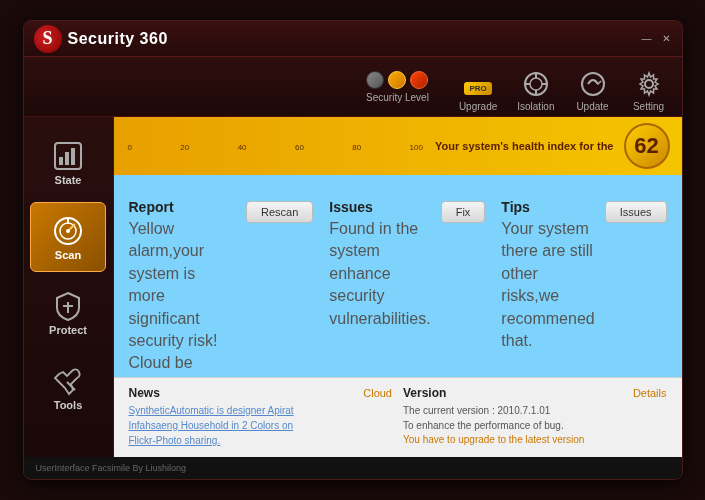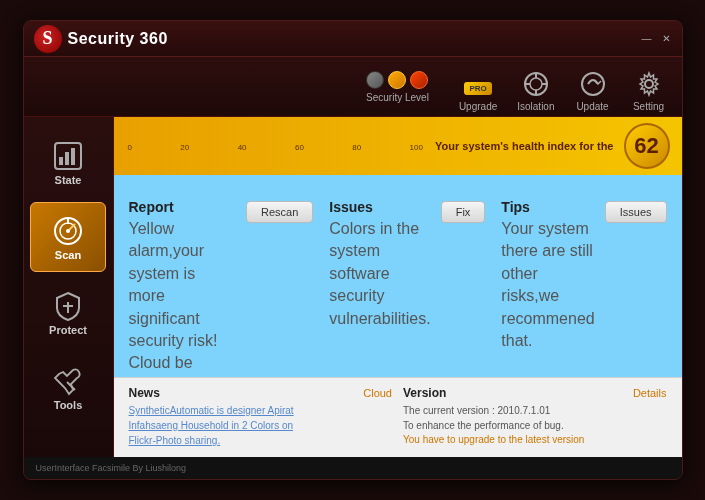--- a/index.html
+++ b/index.html
@@ -511,21 +511,21 @@
             <div class="section-text">Yellow alarm,your system is more significant security risk! Cloud be easily infected with avirus,or face serious system failure.</div>
           </div>
           <button class="section-btn">Rescan</button>
         </div>
 
         <div class="divider"></div>
 
         <div class="section-row">
           <div class="section-content">
             <div class="section-title">Issues</div>
-            <div class="section-text">Colors in the system software security vulnerabilities.</div>
+            <div class="section-text">Found in the system enhance security vulnerabilities.</div>
           </div>
           <button class="section-btn">Fix</button>
         </div>
 
         <div class="divider"></div>
 
         <div class="section-row">
           <div class="section-content">
             <div class="section-title">Tips</div>
             <div class="section-text">Your system there are still other risks,we recommened that.</div>

